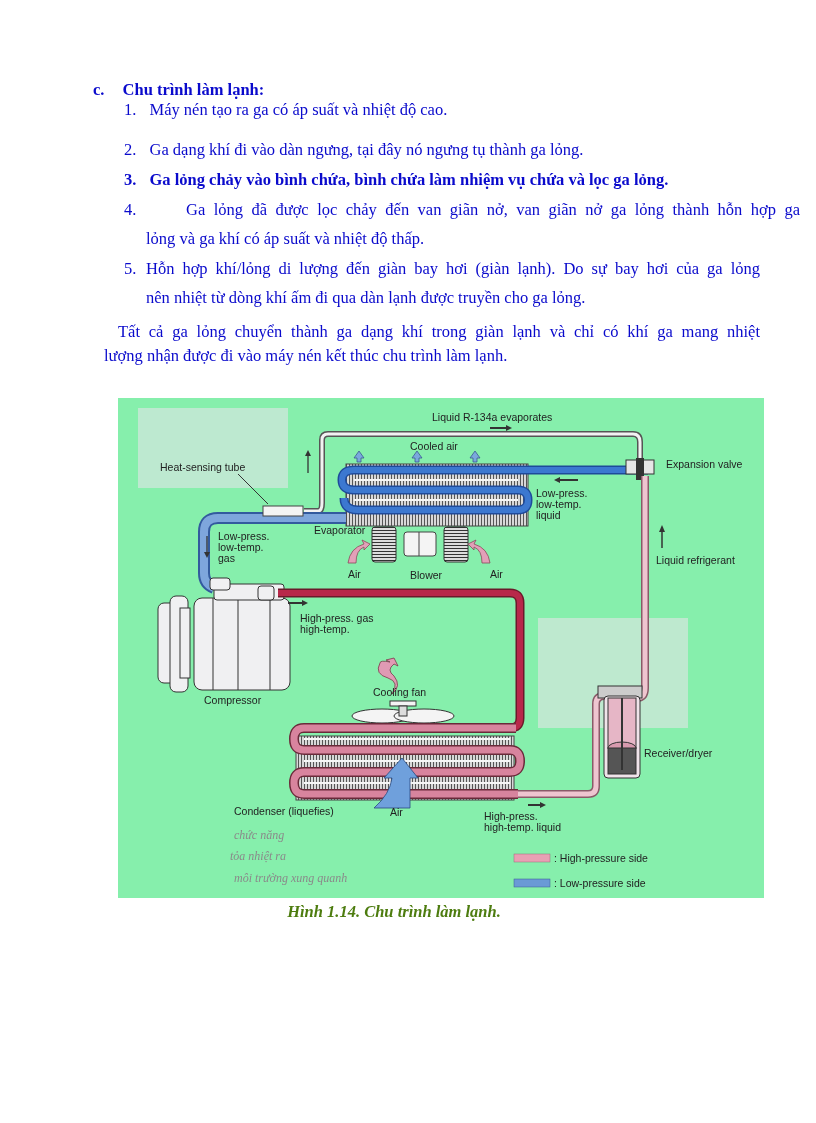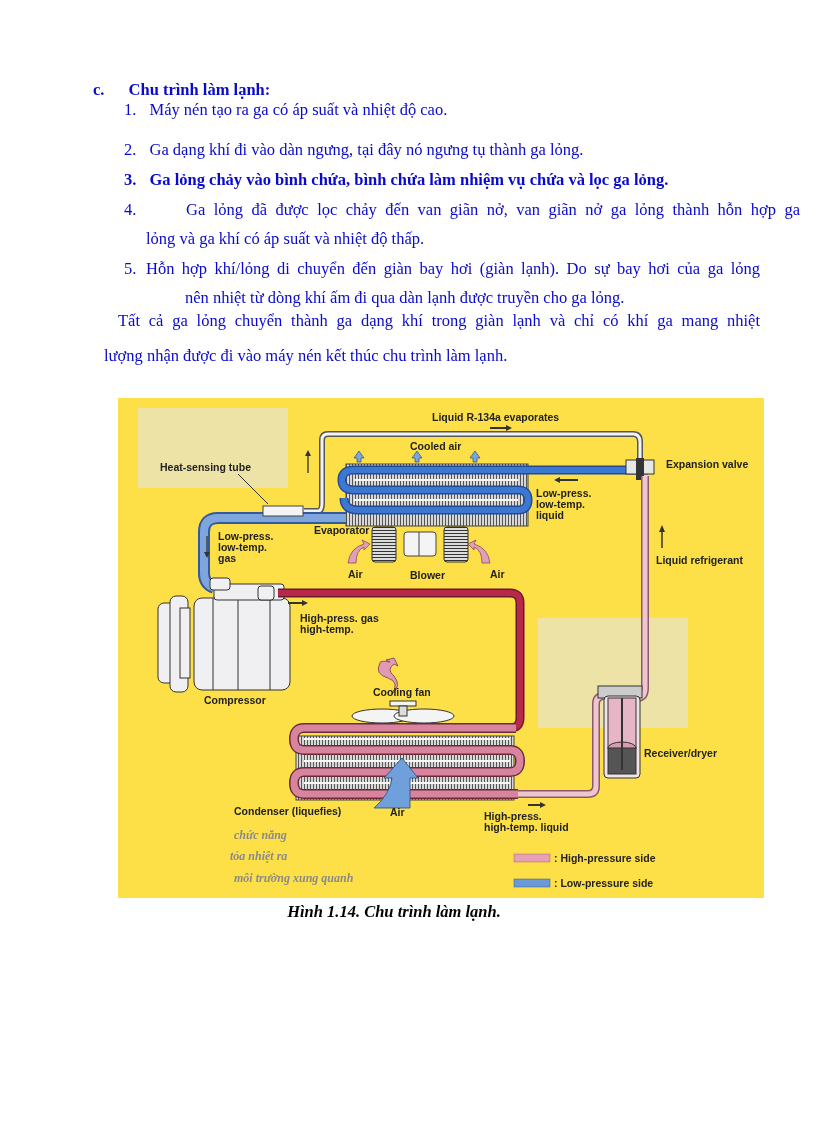--- a/index.html
+++ b/index.html
@@ -2,33 +2,33 @@
 <html><head>
   <meta charset="utf-8">
   <style>
     html, body { margin: 0; padding: 0; background: #ffffff; }
     body { width: 816px; height: 1123px; position: relative; overflow: hidden;
            font-family: "Liberation Serif", serif; color: #0a0acc; }
     .line { position: absolute; font-size: 16.5px; white-space: nowrap; line-height: 20px; }
     .heading { font-weight: bold; }
     .just { text-align: justify; text-align-last: justify; white-space: normal; }
     .figure { position: absolute; left: 118px; top: 398px; width: 646px; height: 500px;
-              background: #fde047; overflow: hidden; font-weight: bold; }
+              background: #86efac; overflow: hidden; }
     .figure svg { position: absolute; left: 0; top: 0; }
     .lbl { font-family: "Liberation Sans", sans-serif; font-size: 10.5px; fill: #222; }
     .hand { font-family: "Liberation Serif", serif; font-style: italic; font-size: 12px; fill: #8a8a8a; }
     .caption { position: absolute; left: 0; width: 788px; top: 902px; text-align: center;
-               font-weight: bold; font-style: italic; font-size: 16.5px; color: #000000; }
+               font-weight: bold; font-style: italic; font-size: 16.5px; color: #4d7c0f; }
   </style>
 </head>
 <body>
 
 <div class="line heading" style="left:93px; top:80px;">
   <span>c.</span>
-  <span style="margin-left:20px;">Chu trình làm lạnh:</span>
+  <span style="margin-left:14px;">Chu trình làm lạnh:</span>
 </div>
 
 <div class="line" style="left:124px; top:100px;">
   <span>1.</span>
   <span style="margin-left:9px;">Máy nén tạo ra ga có áp suất và nhiệt độ cao.</span>
 </div>
 <div class="line" style="left:124px; top:140px;text-align:right;">
   <span>2.</span>
   <span style="margin-left:9px;">Ga dạng khí đi vào dàn ngưng, tại đây nó ngưng tụ thành ga lỏng.</span>
 </div>
@@ -36,25 +36,25 @@
   <span>3.</span>
   <span style="margin-left:9px;">Ga lỏng chảy vào bình chứa, bình chứa làm nhiệm vụ chứa và lọc ga lỏng.</span>
 </div>
 <div class="line" style="left:124px; top:200px; width:636px;">
   <span>4.</span>
   <span class="just" style="position:absolute; left:22px; width:614px; top:0;margin-left:40px;">Ga lỏng đã được lọc chảy đến van giãn nở, van giãn nở ga lỏng thành hỗn hợp ga</span>
 </div>
 <div class="line" style="left:146px; top:229px;">lỏng và ga khí có áp suất và nhiệt độ thấp.</div>
 <div class="line" style="left:124px; top:259px; width:636px;">
   <span>5.</span>
-  <span class="just" style="position:absolute; left:22px; width:614px; top:0;">Hỗn hợp khí/lỏng di chuyển đến giàn bay hơi (giàn lạnh). Do sự bay hơi của ga lỏng</span>
-</div>
-<div class="line" style="left:146px; top:288px;margin-left:39px;">nên nhiệt từ dòng khí ấm đi qua dàn lạnh được truyền cho ga lỏng.</div>
-
-<div class="line just" style="left:118px; top:311px; width:642px;">Tất cả ga lỏng chuyển thành ga dạng khí trong giàn lạnh và chỉ có khí ga mang nhiệt</div>
+  <span class="just" style="position:absolute; left:22px; width:614px; top:0;">Hỗn hợp khí/lỏng di lượng đến giàn bay hơi (giàn lạnh). Do sự bay hơi của ga lỏng</span>
+</div>
+<div class="line" style="left:146px; top:288px;">nên nhiệt từ dòng khí ấm đi qua dàn lạnh được truyền cho ga lỏng.</div>
+
+<div class="line just" style="left:118px; top:322px; width:642px;">Tất cả ga lỏng chuyển thành ga dạng khí trong giàn lạnh và chỉ có khí ga mang nhiệt</div>
 <div class="line" style="left:104px; top:346px;">lượng nhận được đi vào máy nén kết thúc chu trình làm lạnh.</div>
 <div class="line" style="left:118px; top:375px;margin-top:26px;">Chu trình sau đó được lập lại.</div>
 
 <div class="figure">
   <svg width="646" height="500" viewBox="0 0 646 500">
     <defs>
       <pattern id="fins" width="3" height="4" patternUnits="userSpaceOnUse">
         <rect width="3" height="4" fill="#d8d8d8"></rect>
         <rect width="1" height="4" fill="#555"></rect>
       </pattern>

